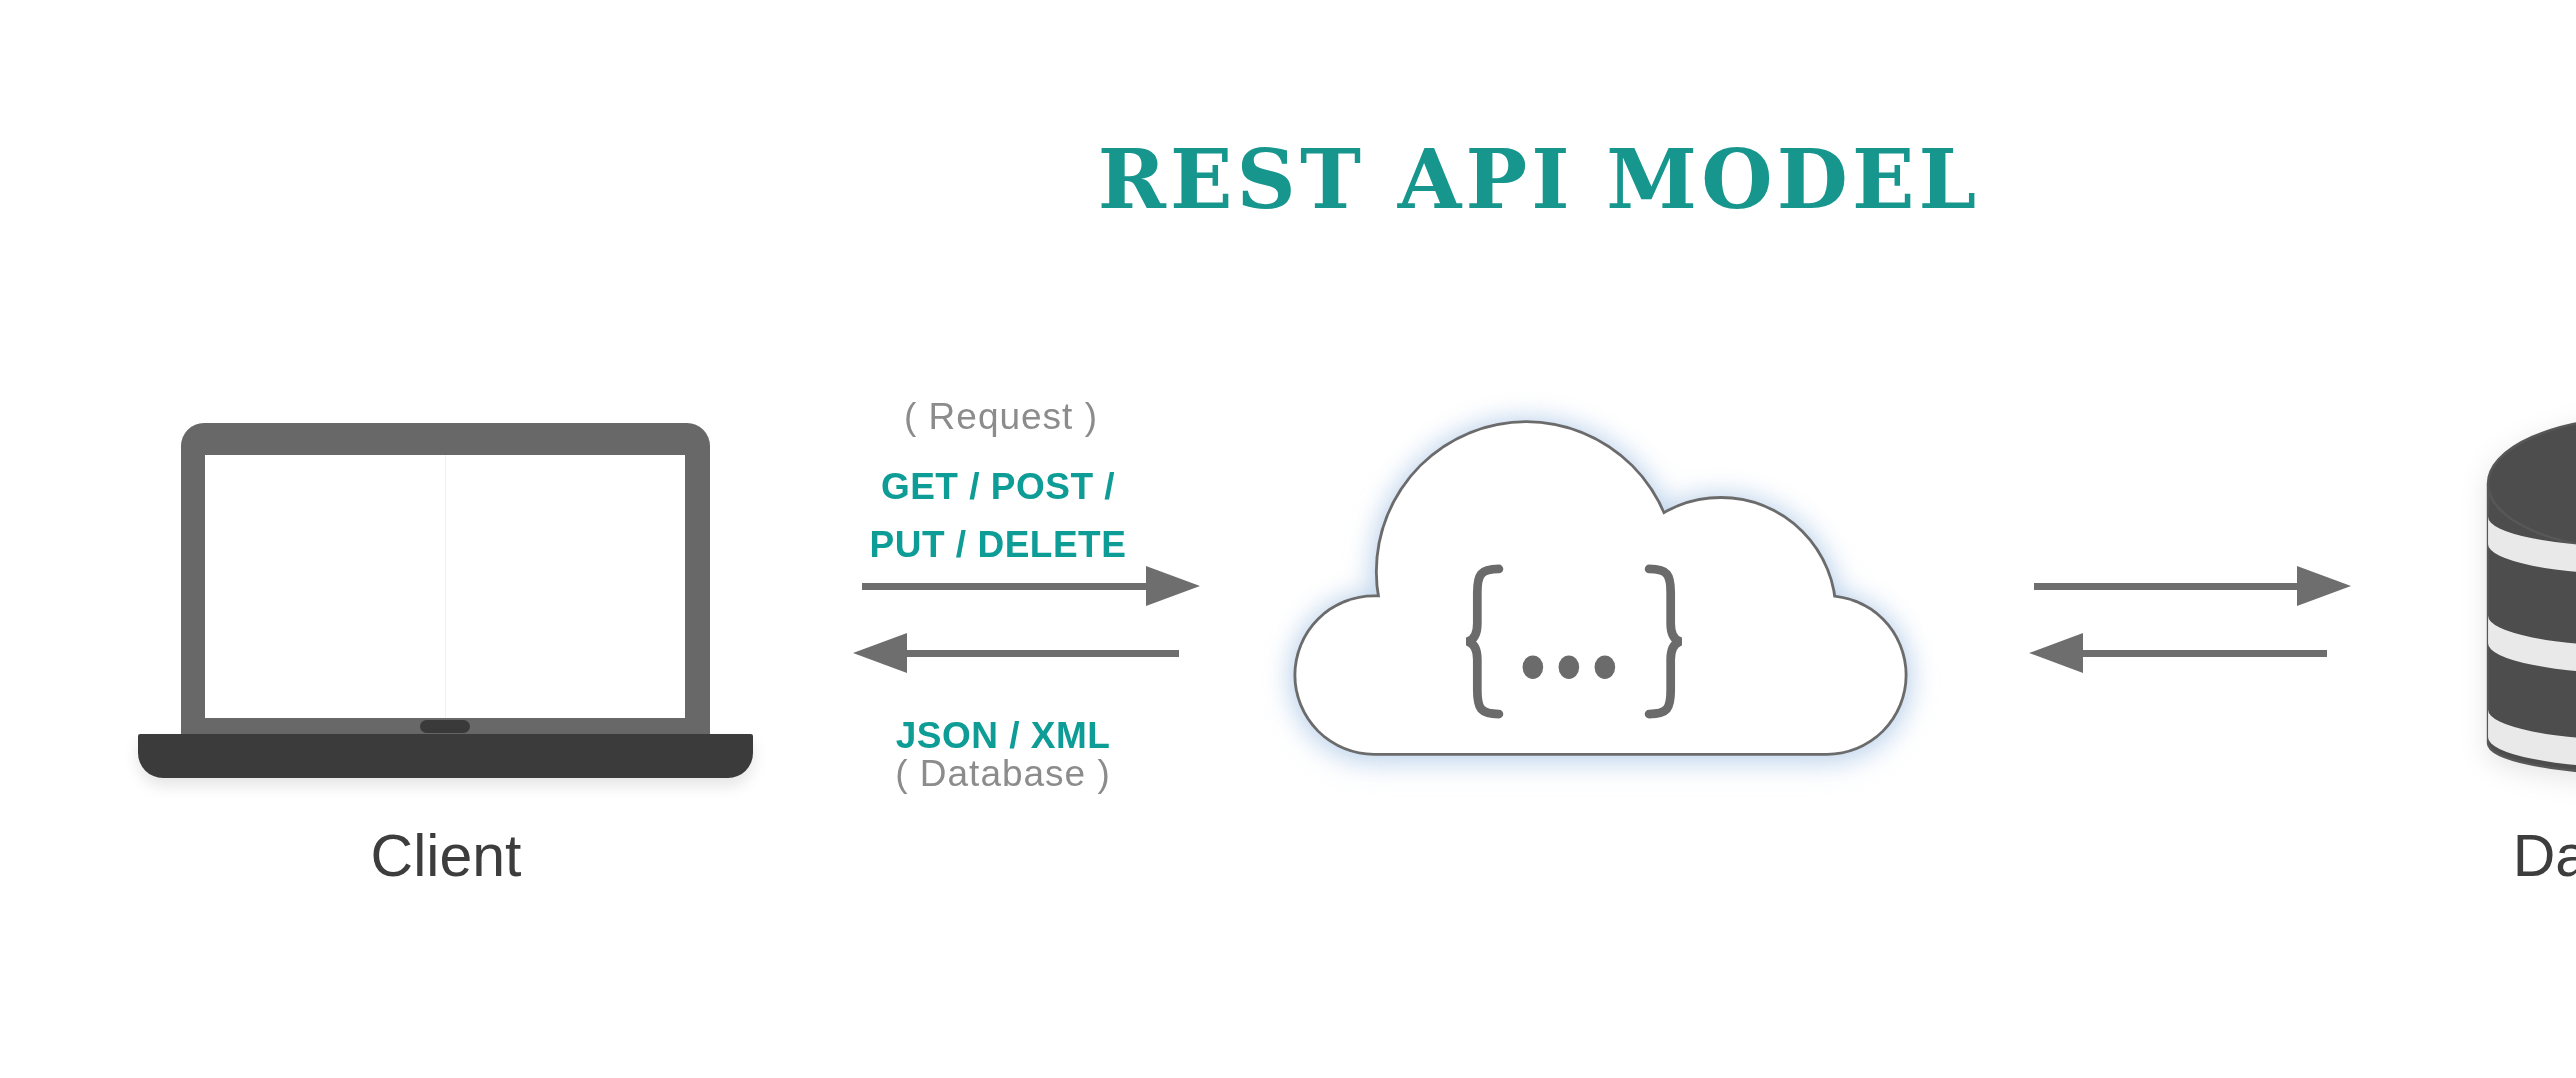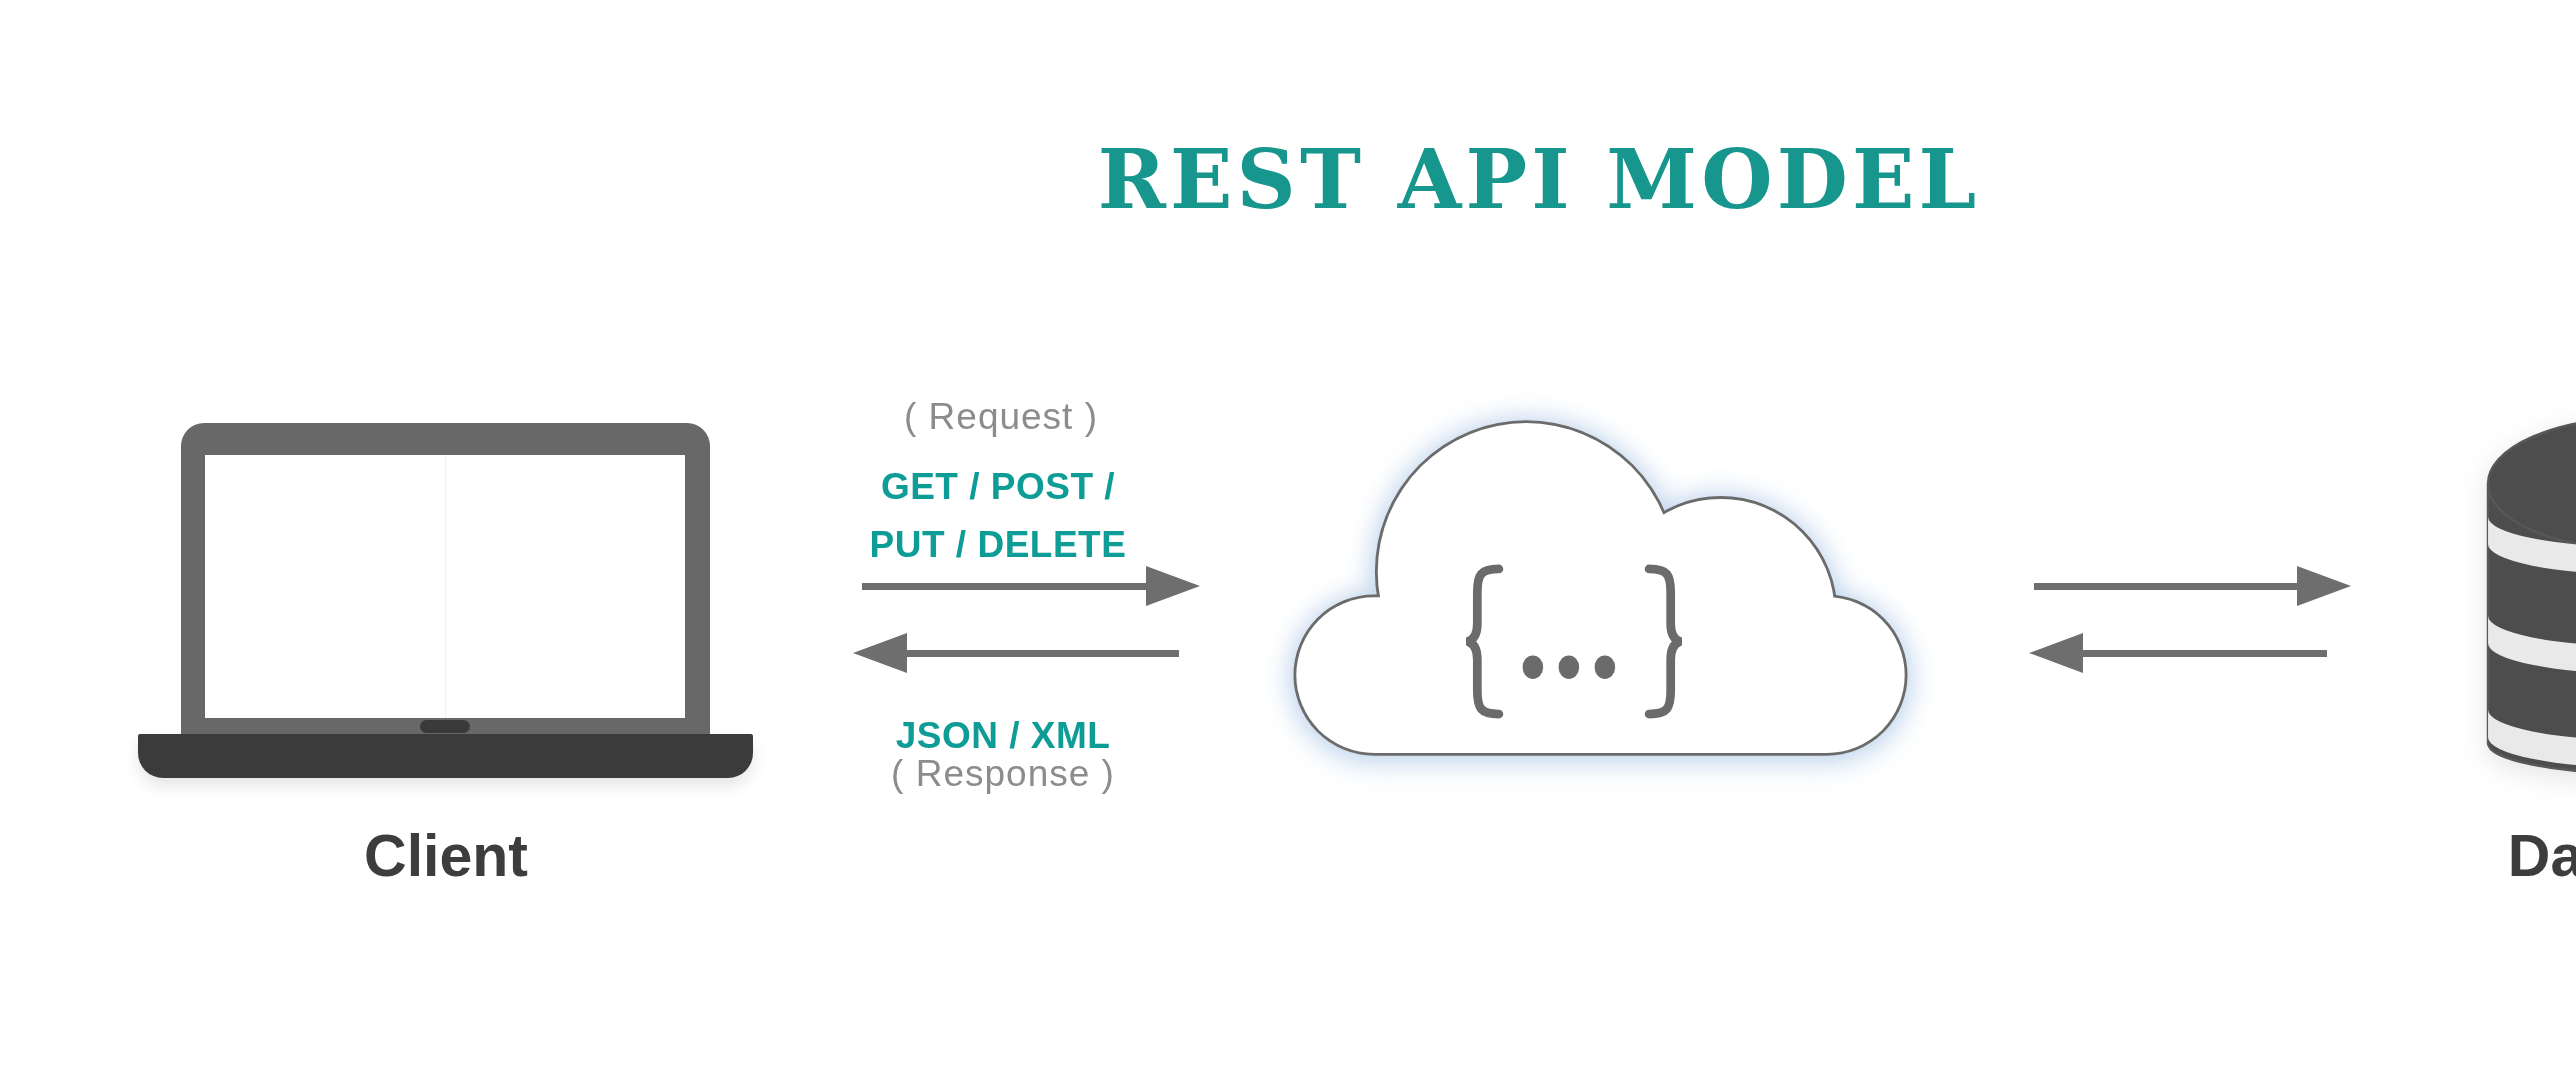--- a/index.html
+++ b/index.html
@@ -20,21 +20,21 @@
     font-size:82px;font-weight:700;
     letter-spacing:4.1px;
     color:var(--title-teal);
   }
 
   
   .node-label{
     top:822px;
     font-size:59px;
     color:var(--dark-text);
-    font-weight:700;
+    font-weight:400;
   }
 
   
   .flow-note{
     font-size:37px;
     color:var(--muted-gray);
     letter-spacing:1px;
   }
   .flow-methods{
     font-size:37px;
@@ -119,21 +119,21 @@
   <div class="abs centered flow-methods" style="left:998px;top:466px;">GET / POST /</div>
   <div class="abs centered flow-methods" style="left:998px;top:524px;">PUT / DELETE</div>
 
   <div class="abs arrow-shaft" style="left:862px;top:583px;width:289px;"></div>
   <div class="abs arrow-head-right" style="left:1146px;top:566px;"></div>
 
   <div class="abs arrow-head-left" style="left:853px;top:633px;"></div>
   <div class="abs arrow-shaft" style="left:905px;top:650px;width:274px;"></div>
 
   <div class="abs centered flow-methods" style="left:1003px;top:694px;margin-top:21px;">JSON / XML</div>
-  <div class="abs centered flow-note" style="left:1003px;top:753px;">( Response )</div>
+  <div class="abs centered flow-note" style="left:1003px;top:753px;">( Database )</div>
 
   <svg class="abs cloud-svg" width="617" height="338" viewBox="0 0 1200 660">
     <g class="cloud-stroke">
       <circle cx="455" cy="300" r="290"></circle>
       <circle cx="835" cy="380" r="222"></circle>
       <rect x="6" y="350" width="1188" height="304" rx="152"></rect>
     </g>
     <g class="cloud-fill">
       <circle cx="455" cy="300" r="290"></circle>
       <circle cx="835" cy="380" r="222"></circle>

